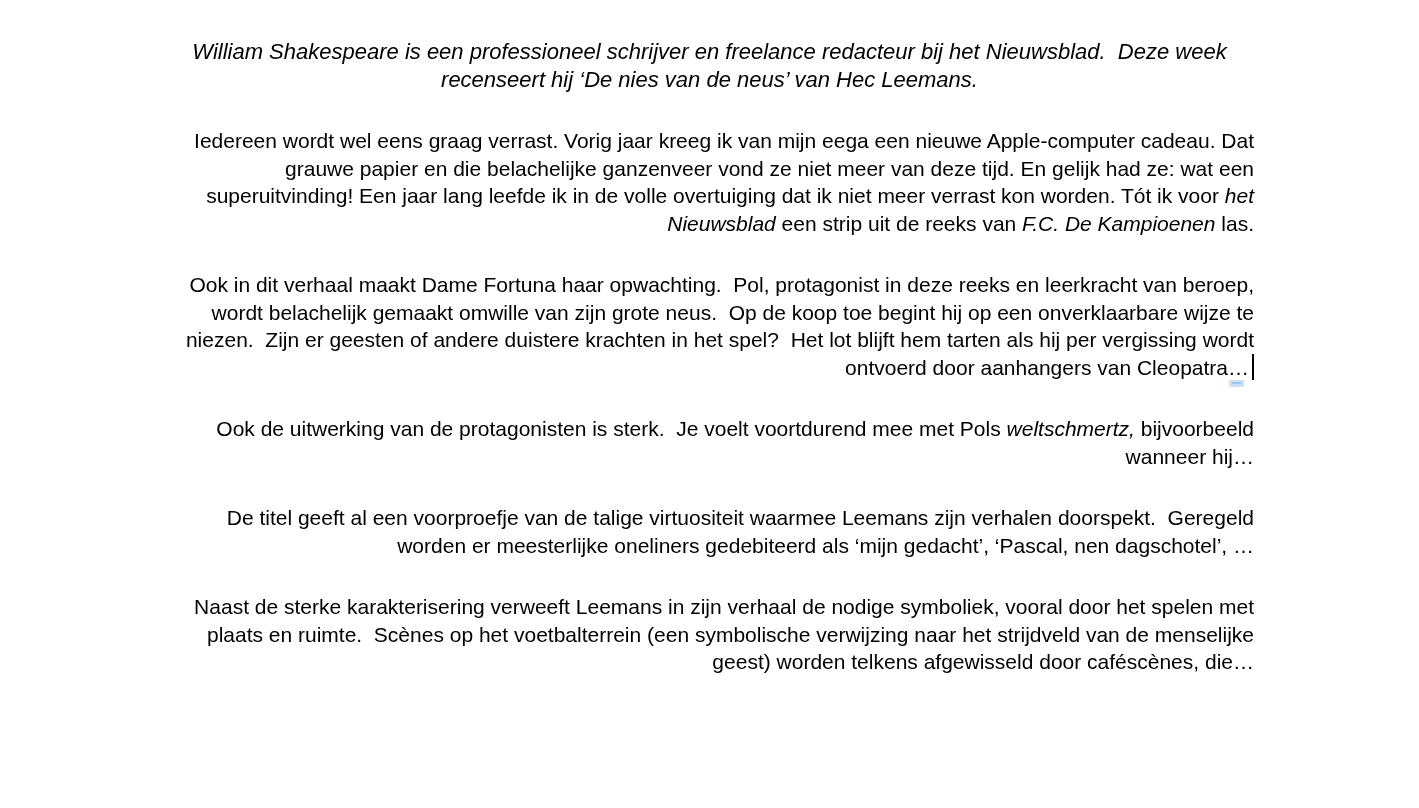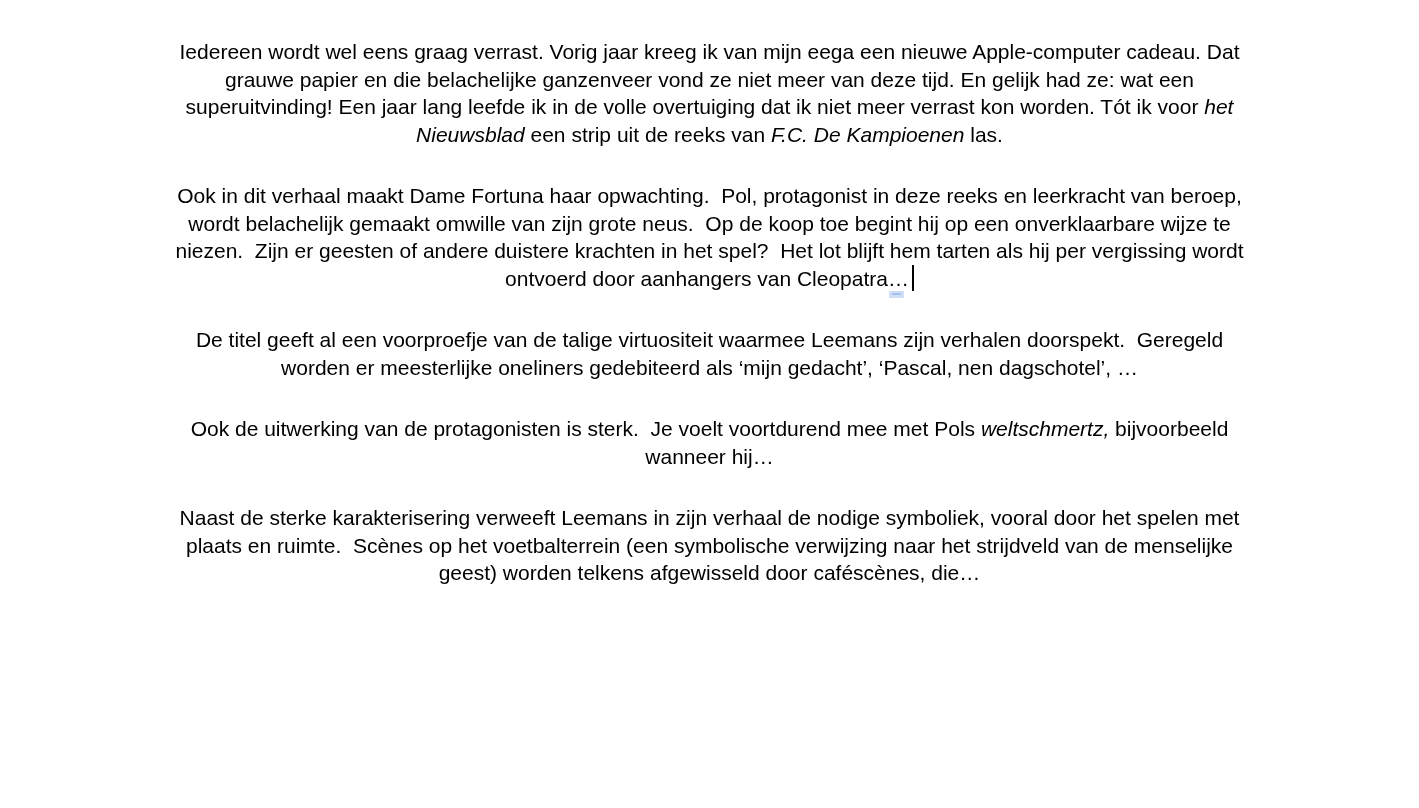--- a/index.html
+++ b/index.html
@@ -17,21 +17,21 @@
     padding: 38px 165px 0 165px;
     font-family: "Liberation Sans", "DejaVu Sans", sans-serif;
     font-size: 21px;
     line-height: 27.5px;
     color: #000000;
     cursor: text;
   }
   .para {
     margin: 0 0 34px 0;
     white-space: pre-wrap;
-    text-align: center;
+    text-align: right;
   }
   .para.center {
     text-align: center;
     font-size: 22px;
   }
   .italic { font-style: italic; }
   .autocorrect {
     position: relative;
   }
   .autocorrect::before {
@@ -59,18 +59,19 @@
     height: 26px;
     background: #000000;
     vertical-align: -5px;
     margin-left: 3px;
   }
 </style>
 </head>
 <body>
 
 <div class="page">
+    <p class="para center"><span class="italic">William Shakespeare is een professioneel schrijver en freelance redacteur bij het Nieuwsblad.  Deze week recenseert hij ‘De nies van de neus’ van Hec Leemans.</span></p>
     <p class="para"><span>Iedereen wordt wel eens graag verrast. Vorig jaar kreeg ik van mijn eega een nieuwe Apple-computer cadeau. Dat grauwe papier en die belachelijke ganzenveer vond ze niet meer van deze tijd. En gelijk had ze: wat een superuitvinding! Een jaar lang leefde ik in de volle overtuiging dat ik niet meer verrast kon worden. Tót ik voor </span><span class="italic">het Nieuwsblad</span><span> een strip uit de reeks van </span><span class="italic">F.C. De Kampioenen</span><span> las.</span></p>
     <p class="para"><span>Ook in dit verhaal maakt Dame Fortuna haar opwachting.  Pol, protagonist in deze reeks en leerkracht van beroep, wordt belachelijk gemaakt omwille van zijn grote neus.  Op de koop toe begint hij op een onverklaarbare wijze te niezen.  Zijn er geesten of andere duistere krachten in het spel?  Het lot blijft hem tarten als hij per vergissing wordt ontvoerd door aanhangers van Cleopatra</span><span class="autocorrect">…</span><span class="caret"></span></p>
+    <p class="para"><span>Ook de uitwerking van de protagonisten is sterk.  Je voelt voortdurend mee met Pols </span><span class="italic">weltschmertz,</span><span> bijvoorbeeld wanneer hij…</span></p>
     <p class="para"><span>De titel geeft al een voorproefje van de talige virtuositeit waarmee Leemans zijn verhalen doorspekt.  Geregeld worden er meesterlijke oneliners gedebiteerd als ‘mijn gedacht’, ‘Pascal, nen dagschotel’, …</span></p>
-    <p class="para"><span>Ook de uitwerking van de protagonisten is sterk.  Je voelt voortdurend mee met Pols </span><span class="italic">weltschmertz,</span><span> bijvoorbeeld wanneer hij…</span></p>
     <p class="para"><span>Naast de sterke karakterisering verweeft Leemans in zijn verhaal de nodige symboliek, vooral door het spelen met plaats en ruimte.  Scènes op het voetbalterrein (een symbolische verwijzing naar het strijdveld van de menselijke geest) worden telkens afgewisseld door caféscènes, die…</span></p>
   </div>
 
 </body></html>

